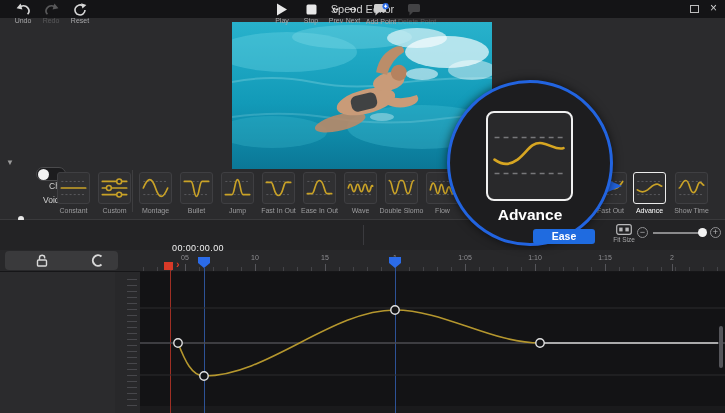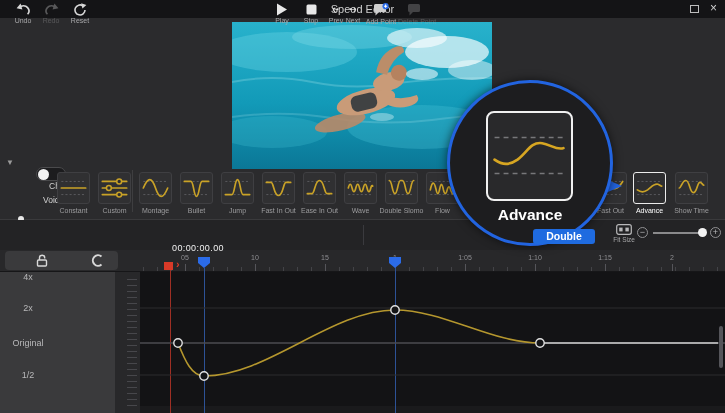--- a/index.html
+++ b/index.html
@@ -320,21 +320,21 @@
       <path d="M12.6,1.6 v3.2 M11,3.2 h3.2" stroke="#fff" stroke-width="1.1"></path>
     </svg>
     <span class="tlabel">Add Point</span>
   </div>
   <div class="tool disabled" style="left:398px; z-index:4;">
     <svg width="16" height="14" viewBox="0 0 16 14">
       <path d="M2.5,1 h9 a1.5,1.5 0 0 1 1.5,1.5 v5 a1.5,1.5 0 0 1 -1.5,1.5 h-5.5 l-3.5,3.5 v-3.5 h0 a1.5,1.5 0 0 1 -1.5,-1.5 v-5 a1.5,1.5 0 0 1 1.5,-1.5 z" fill="#9a9a9c"></path>
     </svg>
     <span class="tlabel">Delete Point</span>
   </div>
-  <div id="apply-btn" style="background: rgb(31, 107, 224);">Double</div>
+  <div id="apply-btn" style="background: rgb(31, 107, 224);">Ease</div>
   <div id="fitsize">
     <svg width="16" height="11" viewBox="0 0 16 11">
       <rect x="0.7" y="0.7" width="14.6" height="9.6" rx="2" fill="none" stroke="#b8b8ba" stroke-width="1.2"></rect>
       <rect x="3.2" y="3.6" width="3.4" height="3.8" fill="#b8b8ba"></rect>
       <rect x="9.4" y="3.6" width="3.4" height="3.8" fill="#b8b8ba"></rect>
     </svg>
     <span class="tlabel">Fit Size</span>
   </div>
   <div class="slider-circ" style="left:637px;">−</div>
   <div id="slider-track"></div>
@@ -348,26 +348,20 @@
       <path d="M3.5,6 V3.8 a2.6,2.6 0 0 1 5.2,0 V4.6" fill="none" stroke="#d8d8d8" stroke-width="1.4"></path>
     </svg>
     <svg style="position:absolute; left:86px; top:3px;" width="13" height="13" viewBox="0 0 13 13">
       <path d="M10.5,2.6 A5.2,5.2 0 1 0 10.5,10.4" fill="none" stroke="#d8d8d8" stroke-width="2"></path>
     </svg>
   </div>
   <div id="timecode">00:00:00.00</div>
   <div id="playhead-box" style="left: 164px;"></div>
   <div id="playhead-arrow" style="left: 176px;">›</div>
 
-  <div id="ypanel">
-      <div class="ylabel" style="top: 5px;">4x</div>
-      <div class="ylabel" style="top: 36px;">2x</div>
-      <div class="ylabel" style="top: 71px;">Original</div>
-      <div class="ylabel" style="top: 103px;">1/2</div>
-    </div>
   <div id="tickstrip">
     <div id="tickstrip-ticks"></div>
   </div>
   <div id="graph"></div>
   <div id="hscroll"></div>
   <div id="vscroll-thumb"></div>
 
 <div class="rtick" style="left: 143px;"></div>
     <div class="rtick" style="left: 157px;"></div>
     <div class="rtick" style="left: 171px;"></div>

